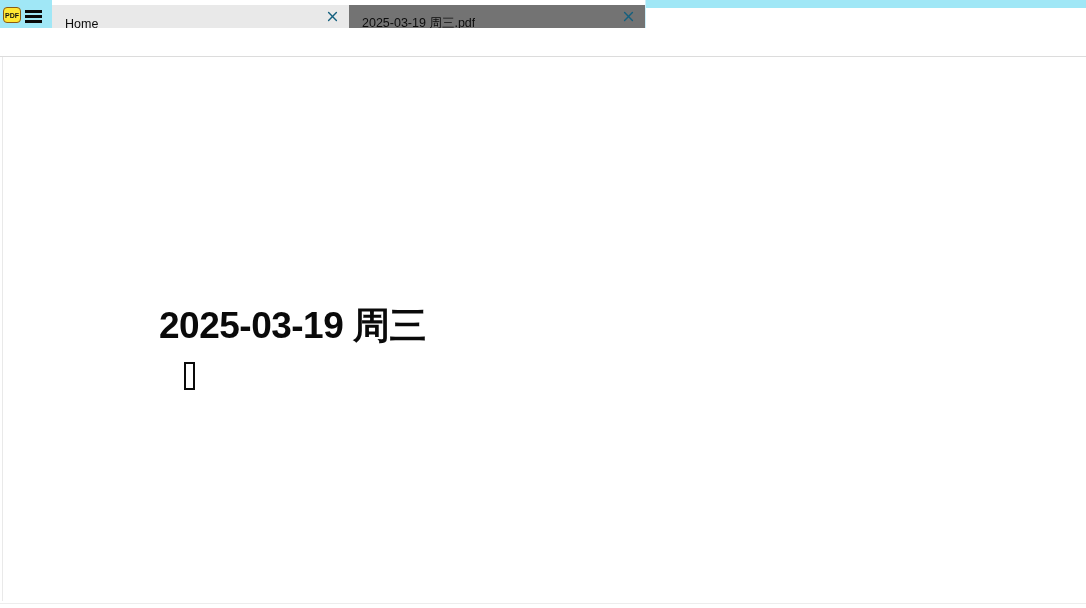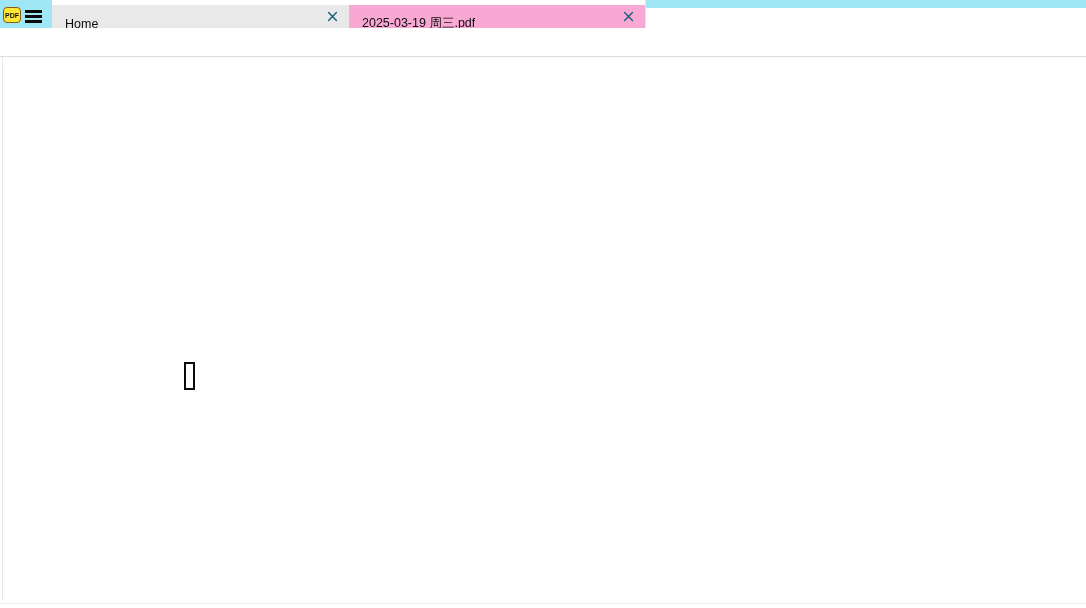--- a/index.html
+++ b/index.html
@@ -19,21 +19,21 @@
 
   .hamburger { position:absolute; left:25px; top:10px; width:17px; height:13px;
                display:flex; flex-direction:column; justify-content:space-between; cursor:pointer; }
   .hamburger i { display:block; height:3px; background:#0a0a0a; }
 
   .tab { position:absolute; top:5px; height:23px; display:flex; align-items:center;
          font-size:12.5px; color:#0d0d0d; cursor:pointer; }
   .tab .lbl { padding-left:13px; white-space:nowrap; overflow:hidden;margin-top:14px; }
   .tab .x { position:absolute; right:11px; top:6px; width:11px; height:11px; cursor:pointer; }
   .tab-home   { left:52px;  width:297px; background:#e9e9e9; }
-  .tab-active { left:349px; width:296px; background:#f9a8d4; }
+  .tab-active { left:349px; width:296px; background:#737373; }
 
   
   .toolbar { position:absolute; left:0; top:28px; width:1086px; height:29px; background:#fff;
              border-bottom:1px solid #dcdcdc; }
   .tbtn { position:absolute; background:none; border:none; padding:0; cursor:pointer;
           display:flex; align-items:center; justify-content:center; }
   .sep { position:absolute; top:33px; width:1px; height:19px; background:#cfcfcf; }
   .tlabel { position:absolute; font-size:12.5px; color:#111; top:37px; white-space:nowrap; }
   .tinput { position:absolute; border:1px solid #666; background:#fff; font-size:13px;
             font-family:"Liberation Sans", sans-serif; outline:none; }
@@ -220,14 +220,15 @@
     </span>
   </button>
 
   <span class="aa">Aa</span>
 </div>
 
 <div class="doc">
   <div class="doc-left-edge"></div>
   <div class="doc-bottom-edge"></div>
 
+  <div class="doc-heading">2025-03-19 周三</div>
   <div class="tofu"></div>
 </div>
 
 </body></html>

